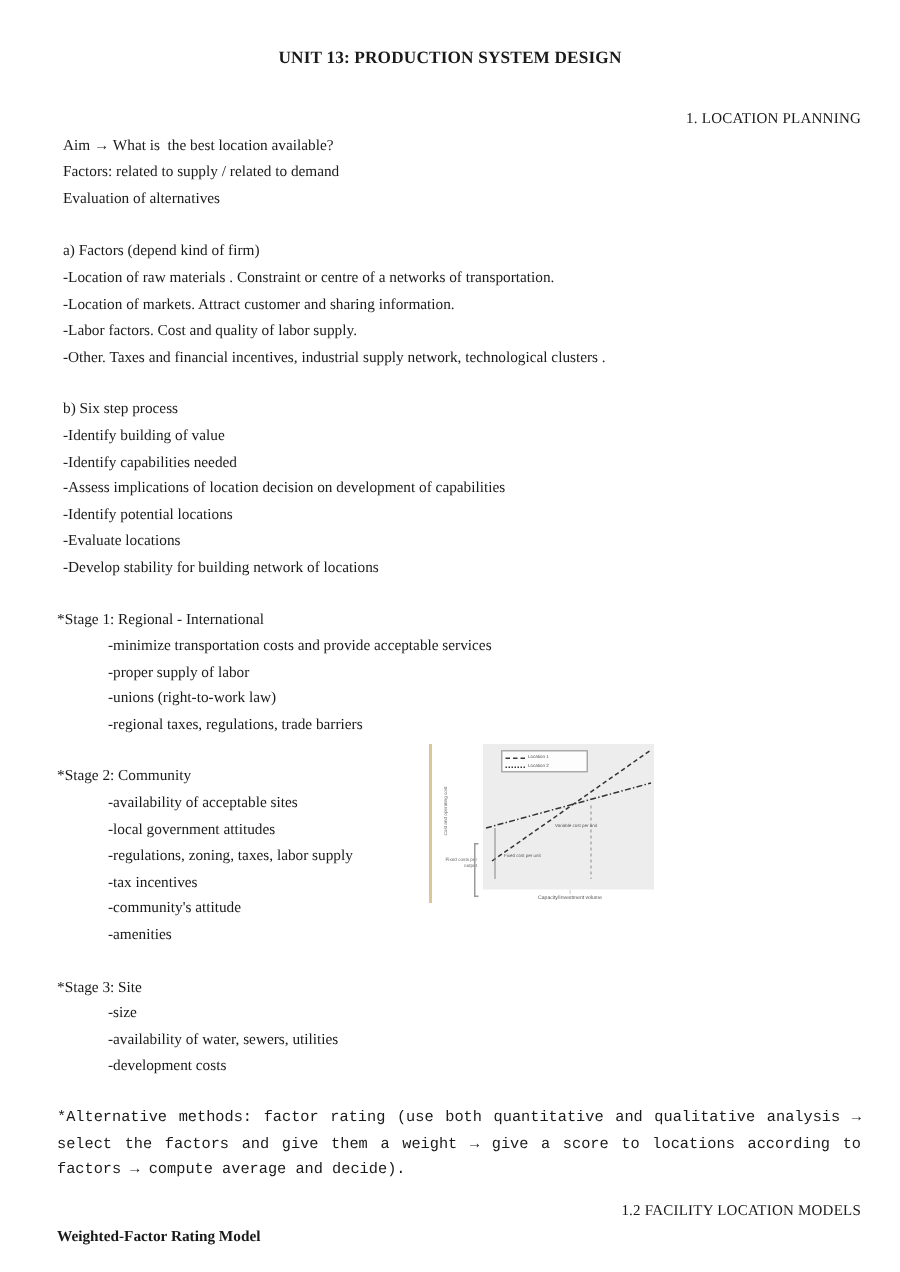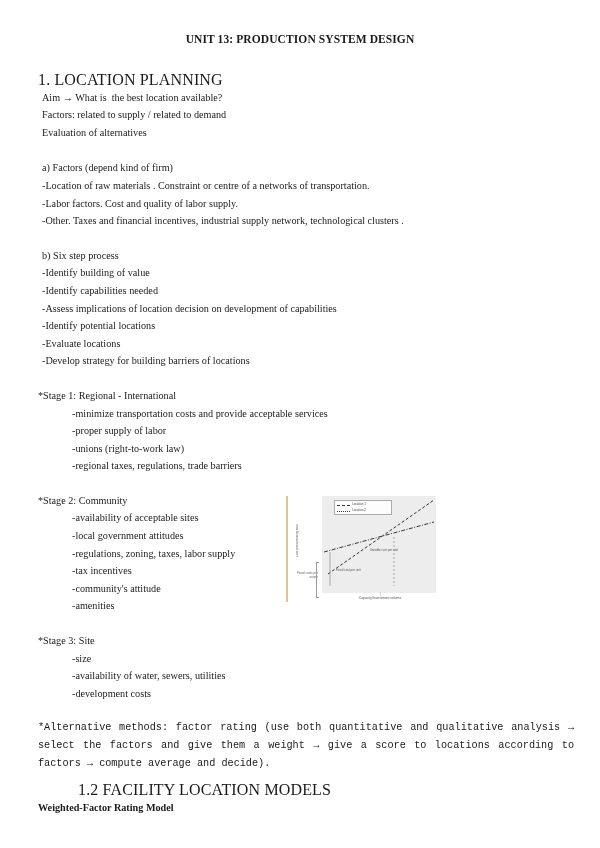--- a/index.html
+++ b/index.html
@@ -36,22 +36,23 @@
     padding-left: 38px;
     padding-right: 26px;
   }
   .ln {
     font-size: 10.2px;
     line-height: 17.6px;
     white-space: pre-wrap;
     color: #1a1a1a;
   }
   .heading {
-    font-size: 16px;
+    font-size: 10px;
     letter-spacing: 0.15px;
+    text-align: right;
   }
   .ind-0 { padding-left: 0px; }
   .ind-1 { padding-left: 4px; }
   .ind-2 { padding-left: 34px; }
   .ind-3 { padding-left: 40px; }
   .gap-lg { height: 18px; }
   .gap-md { height: 17px; }
   .gap-sm { height: 9px; }
   .bold { font-weight: bold; }
   .para {
@@ -197,32 +198,33 @@
 
     <div class="ln heading ind-0">1. LOCATION PLANNING</div>
     <div class="ln ind-1">Aim → What is  the best location available?</div>
     <div class="ln ind-1">Factors: related to supply / related to demand</div>
     <div class="ln ind-1">Evaluation of alternatives</div>
 
     <div class="gap-lg"></div>
 
     <div class="ln ind-1">a) Factors (depend kind of firm)</div>
     <div class="ln ind-1">-Location of raw materials . Constraint or centre of a networks of transportation.</div>
+    <div class="ln ind-1">-Location of markets. Attract customer and sharing information.</div>
     <div class="ln ind-1">-Labor factors. Cost and quality of labor supply.</div>
     <div class="ln ind-1">-Other. Taxes and financial incentives, industrial supply network, technological clusters .</div>
 
     <div class="gap-md"></div>
 
     <div class="ln ind-1">b) Six step process</div>
     <div class="ln ind-1">-Identify building of value</div>
     <div class="ln ind-1">-Identify capabilities needed</div>
     <div class="ln ind-1">-Assess implications of location decision on development of capabilities</div>
     <div class="ln ind-1">-Identify potential locations</div>
     <div class="ln ind-1">-Evaluate locations</div>
-    <div class="ln ind-1">-Develop strategy for building barriers of locations</div>
+    <div class="ln ind-1">-Develop stability for building network of locations</div>
 
     <div class="gap-md"></div>
 
     <div class="ln ind-0">*Stage 1: Regional - International</div>
     <div class="ln ind-2">-minimize transportation costs and provide acceptable services</div>
     <div class="ln ind-2">-proper supply of labor</div>
     <div class="ln ind-2">-unions (right-to-work law)</div>
     <div class="ln ind-2">-regional taxes, regulations, trade barriers</div>
 
     <div class="gap-md"></div>

